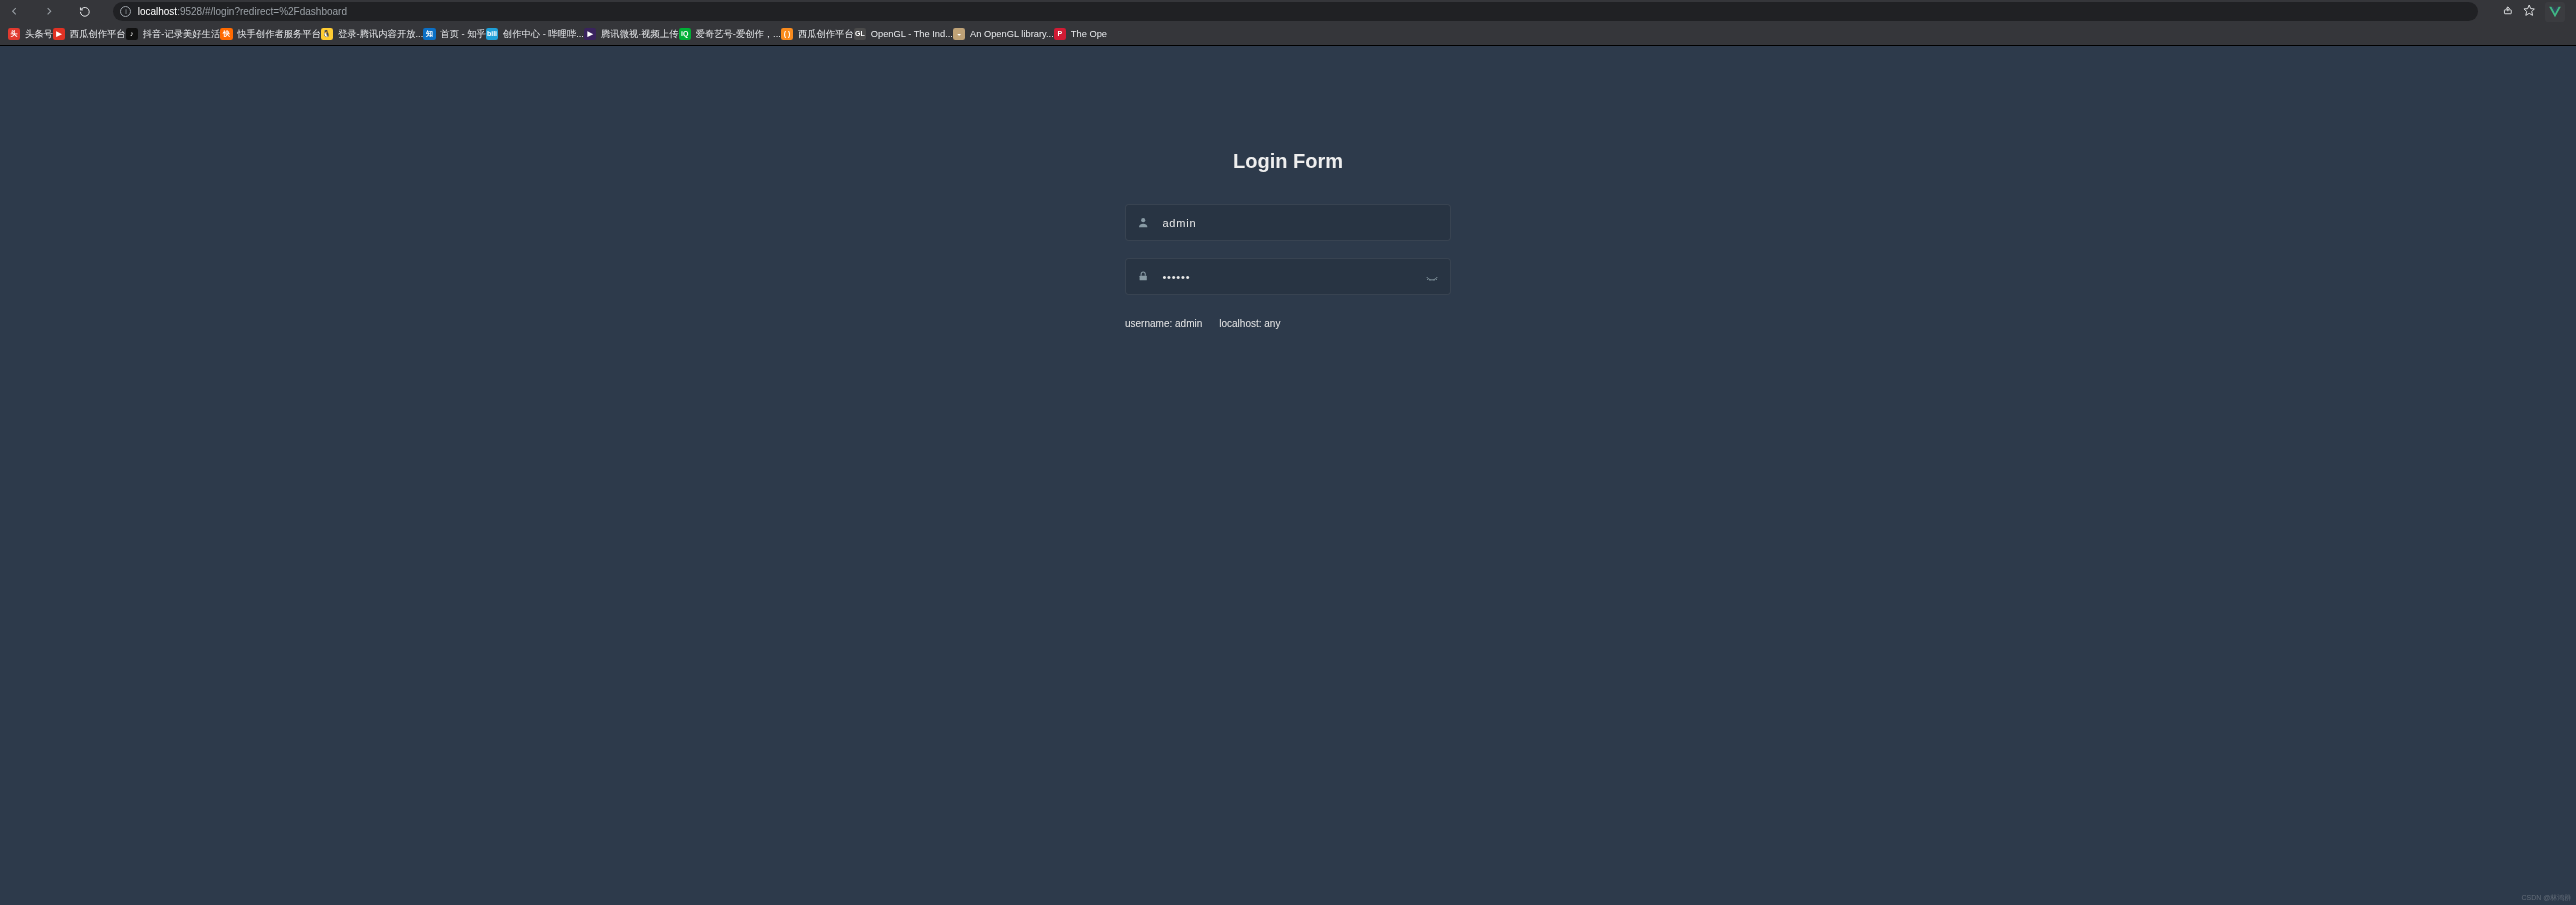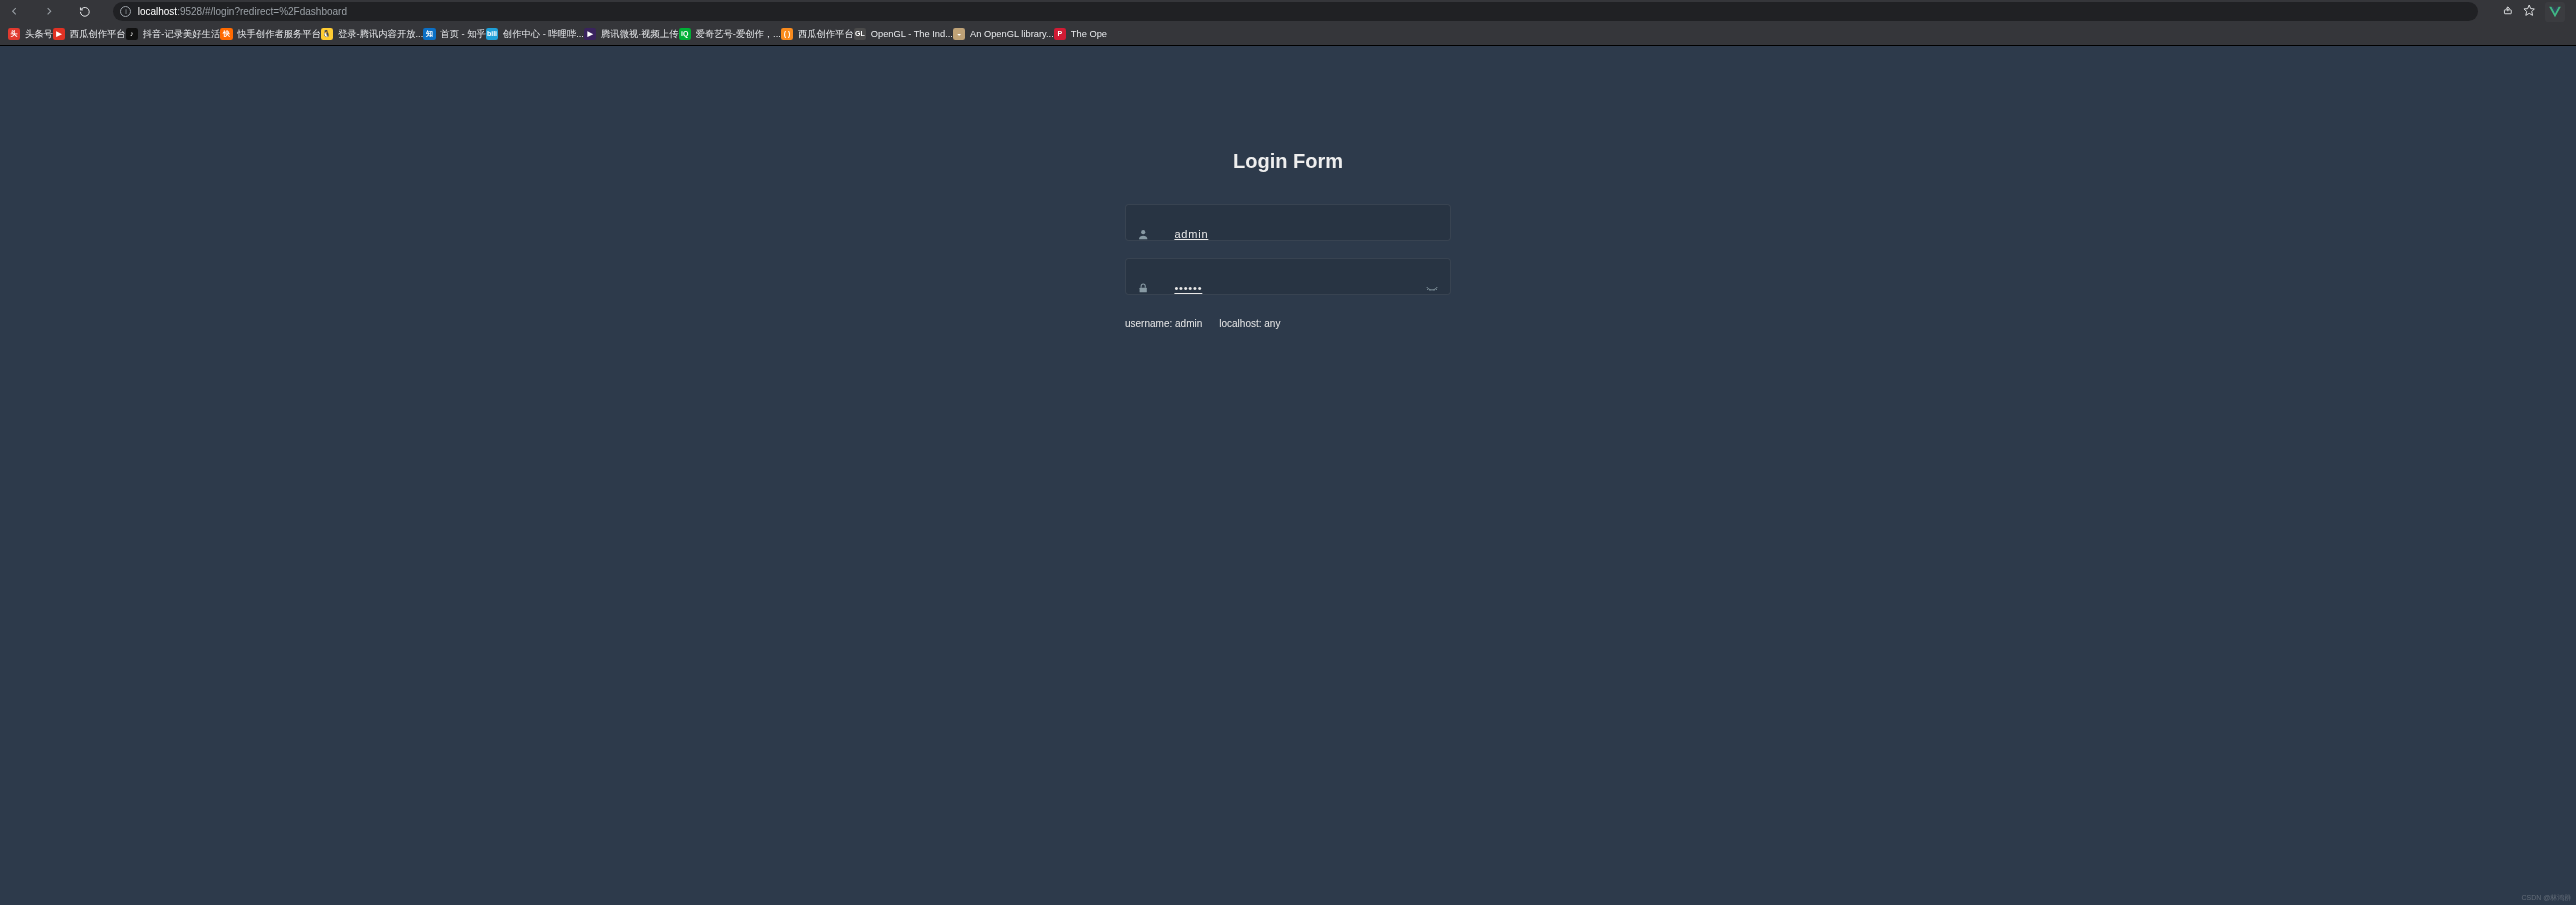--- a/index.html
+++ b/index.html
@@ -92,25 +92,24 @@
       font-weight: 700;
       color: #eeeeee;
       margin-bottom: 31px;
     }
     .field {
       background: #283443;
       border: 0.8px solid rgba(255,255,255,0.08);
       border-radius: 3.9px;
       height: 37px;
       display: flex;
-      align-items: flex-end;
+      align-items: center;
       padding: 0 11px;
       margin-bottom: 17px;
-      gap: 25px;
-      text-decoration: underline;
+      gap: 13px;
     }
     .field .f-icon { color: #889aa4; display: flex; }
     .field input {
       flex: 1;
       background: transparent;
       border: none;
       outline: none;
       color: #e8e8e8;
       font-size: 11px;
       letter-spacing: 0.8px;

